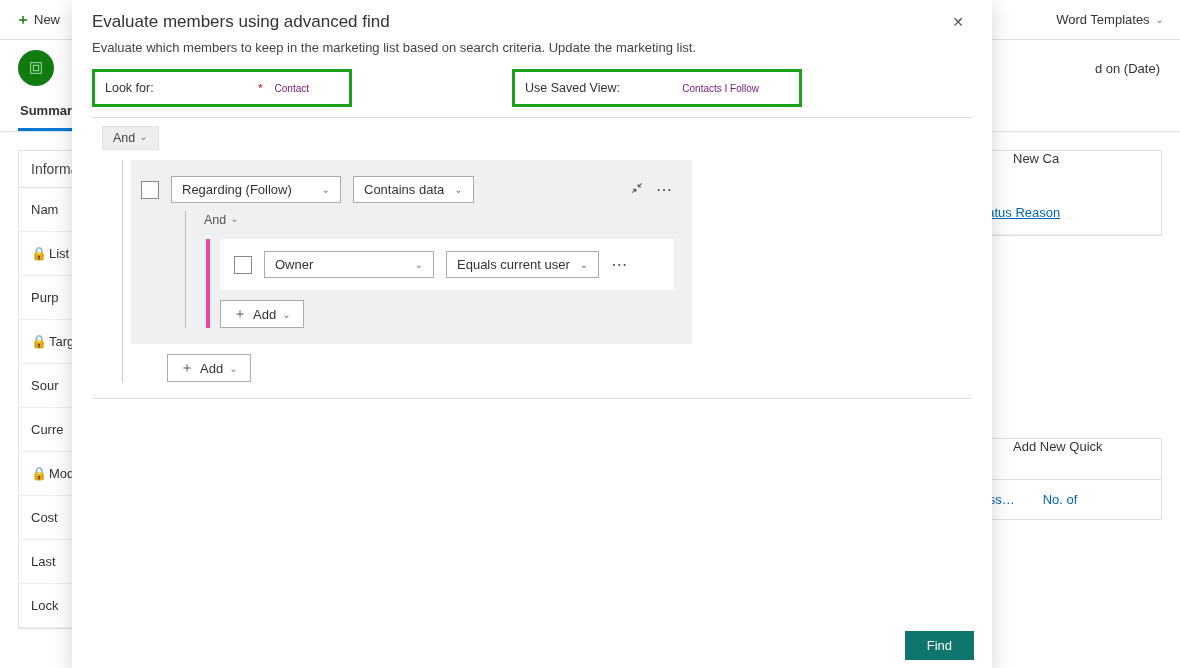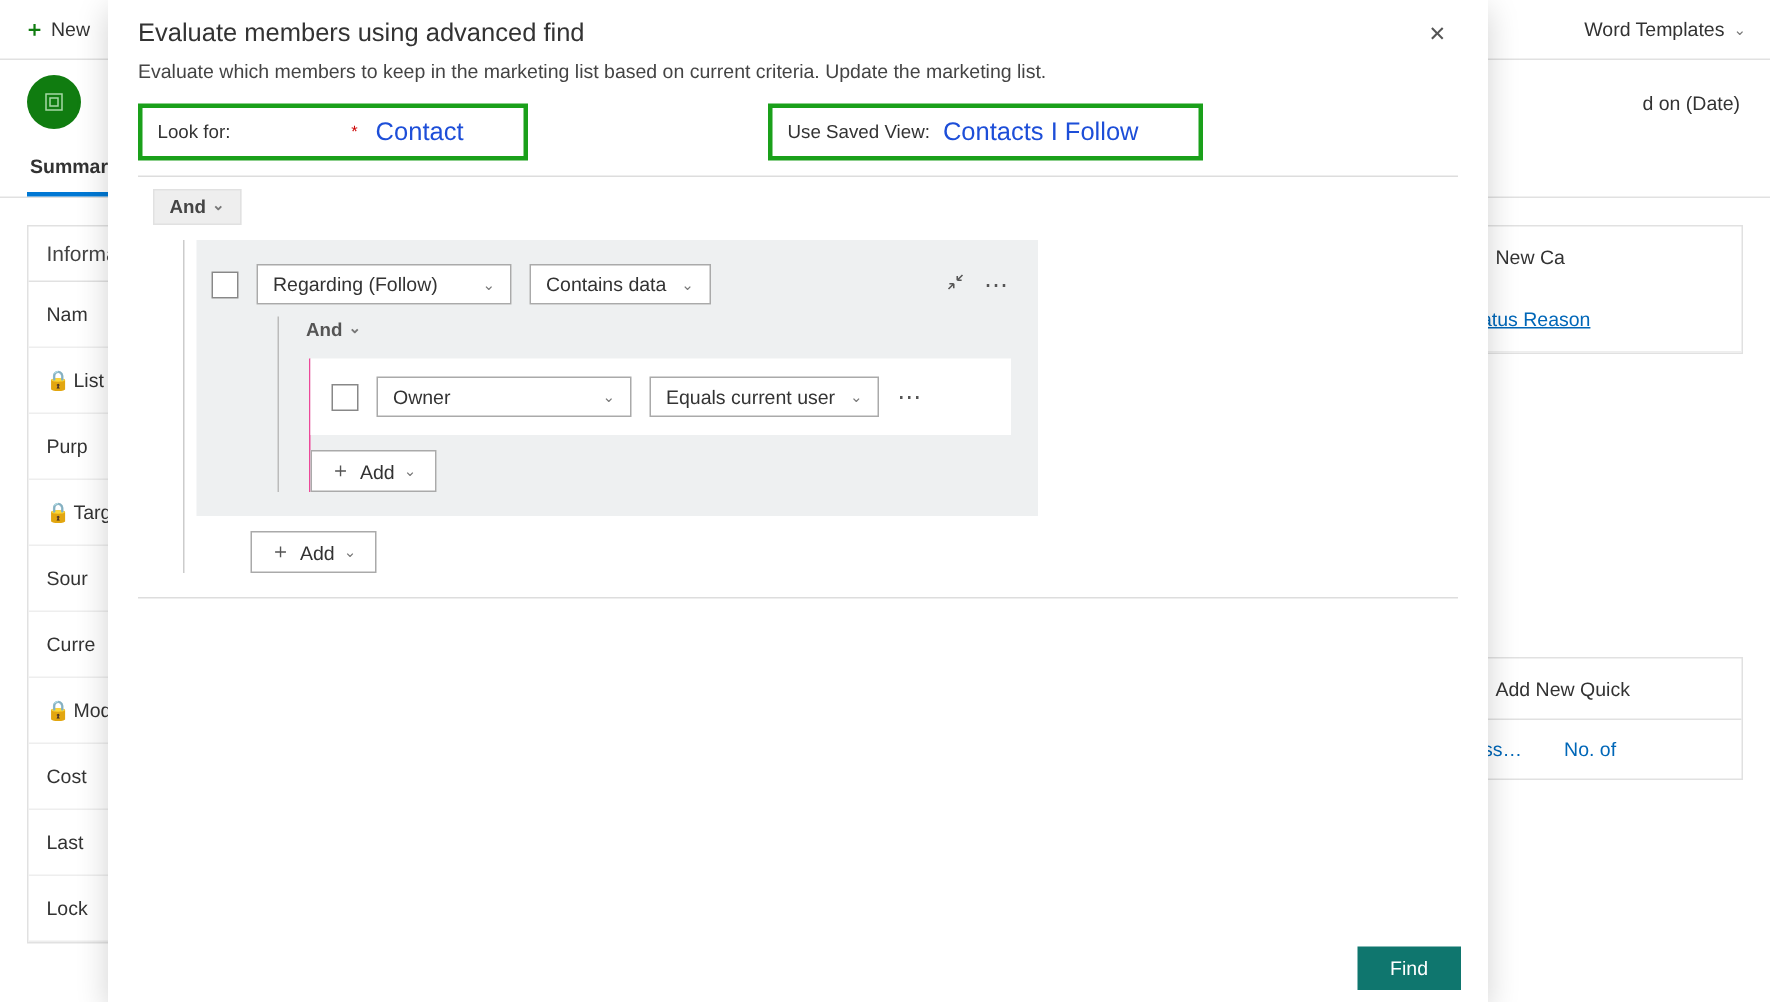--- a/index.html
+++ b/index.html
@@ -79,21 +79,21 @@
     height: 44px;
     border-bottom:1px solid #eee;
     padding: 0 12px;
     font-size: 13px;
   }
   .lock-glyph { width:14px; color:#888; margin-right:4px; }
   .right-col {
     margin-left:auto;
   }
   .status-reason { color:#0067b8; }
-  .rc-head { display:flex; align-items:center; gap:6px; padding: 0 12px; height:40px; }
+  .rc-head { display:flex; align-items:flex-start; gap:22px; padding: 0 12px; height:40px; }
   .rc-head .plus { font-size:16px; color:#444; }
   .links-row { display:flex; gap:28px; padding: 0 12px; border-top:1px solid #e1e1e1; height:40px; align-items:center; }
   .links-row a { color:#0067b8; text-decoration:none; }
 
   
   .modal {
     position: absolute;
     top: 0; bottom:0;
     left: 72px;
     width: 920px;
@@ -118,30 +118,30 @@
   }
   .highlight-box {
     border: 3px solid #1aa01a;
     padding: 6px 10px;
     display:flex; align-items:center;
     min-width: 260px;
     height: 38px;
   }
   .hb-label { font-size:12.5px; color:#333; margin-right: auto; }
   .hb-req { color:#c00; font-size:11px; margin-right:12px; }
-  .hb-value { font-size:17px; color:#1d4ed8; padding-right:30px; }
+  .hb-value { font-size:10px; color:#701a75; padding-right:30px; }
 
   
   .builder {
     margin: 8px 20px 0 30px;
   }
   .and-pill {
     display:inline-flex; align-items:flex-start;
     background:#eee; padding: 4px 10px; font-size:12.5px;
-    border: 1px solid #e1e1e1; color:#444; gap:4px;font-weight:bold;
+    border: 1px solid #e1e1e1; color:#444; gap:4px;
   }
   .and-pill.small { background: transparent; border:none; color:#555; padding: 2px 6px;}
   .chev { font-size:10px; color:#777; }
   .group-box {
     margin-left: 20px;
     margin-top: 10px;
     border-left: 1px solid #ccc;
     padding-left: 8px;
   }
   .group-box2 {
@@ -291,21 +291,21 @@
       </div>
     </div>
   </div>
 </div>
 
 <div class="modal">
   <div class="modal-head">
     <div class="modal-title">Evaluate members using advanced find</div>
     <div class="modal-close">✕</div>
   </div>
-  <div class="modal-sub">Evaluate which members to keep in the marketing list based on current criteria. Update the marketing list.</div>
+  <div class="modal-sub">Evaluate which members to keep in the marketing list based on search criteria. Update the marketing list.</div>
 
   <div class="lookfor-row">
     <div class="highlight-box">
       <span class="hb-label">Look for:</span>
       <span class="hb-req">*</span>
       <span class="hb-value">Contact</span>
     </div>
     <div class="highlight-box" style="min-width:290px;">
       <span class="hb-label">Use Saved View:</span>
       <span class="hb-value">Contacts I Follow</span>
@@ -337,21 +337,21 @@
           </span>
           <span class="ell">⋯</span>
         </div>
 
         <div class="nested">
           <div class="and-pill small">
             <span>And</span>
             <span class="chev">⌄</span>
           </div>
 
-          <div style="border-left:1px solid #ec4899; margin-left:8px; ">
+          <div style="border-left:4px solid #ec4899; margin-left:8px; padding-left:10px;">
             <div class="nested2">
               <div class="chk"></div>
               <div class="picker">
                 <span>Owner</span>
                 <span class="chev">⌄</span>
               </div>
               <div class="picker" style="min-width:150px;">
                 <span>Equals current user</span>
                 <span class="chev">⌄</span>
               </div>

